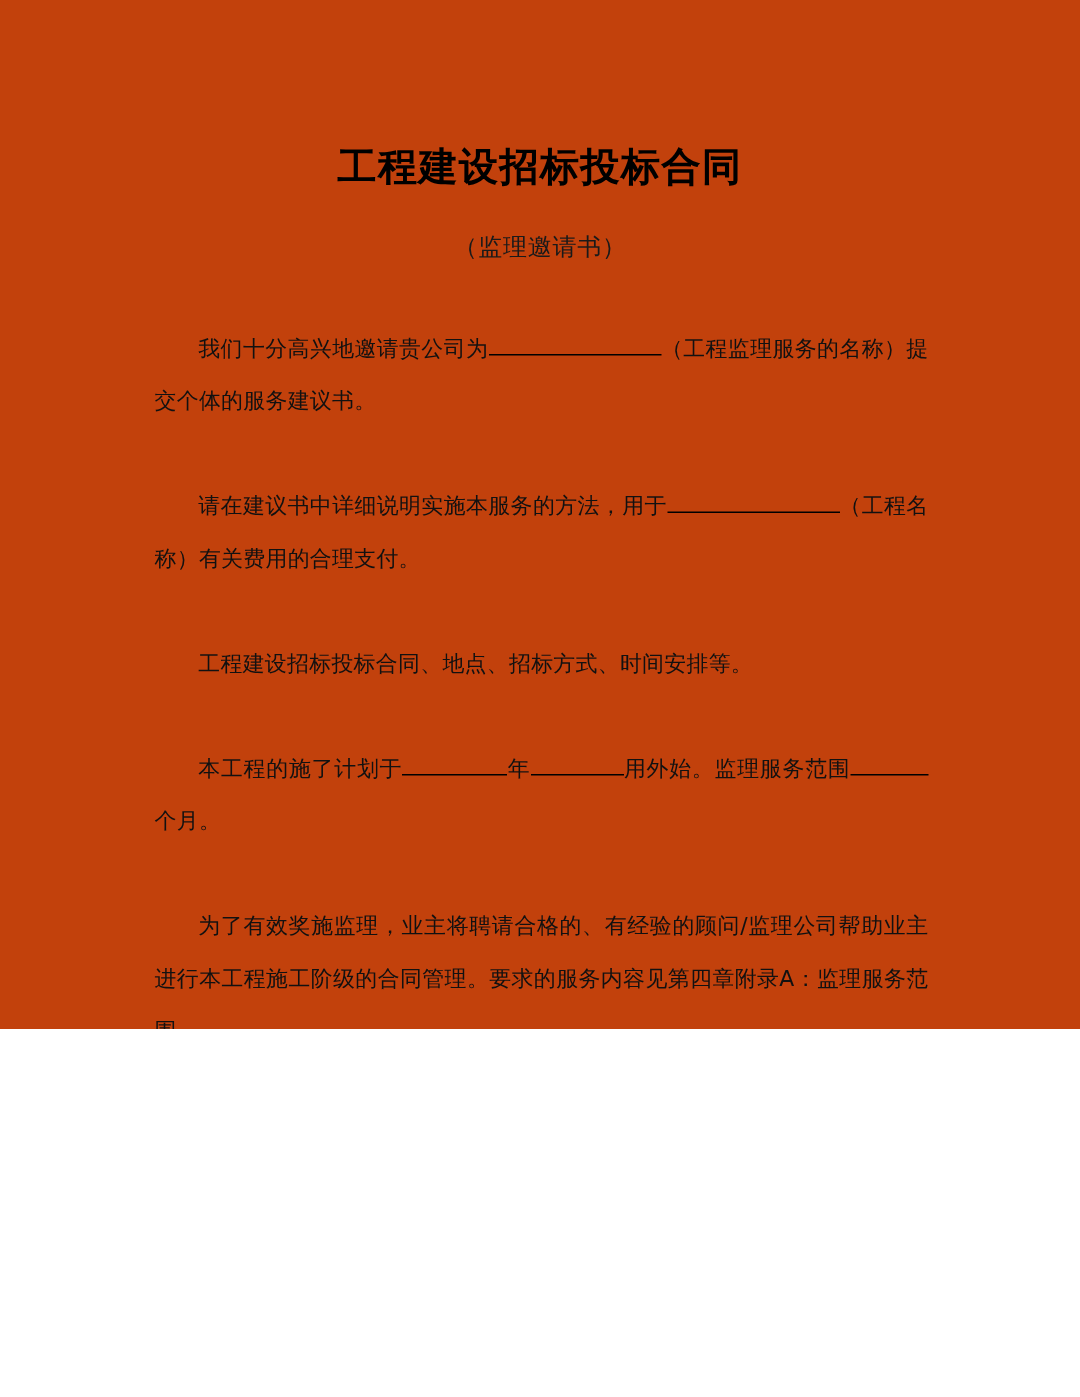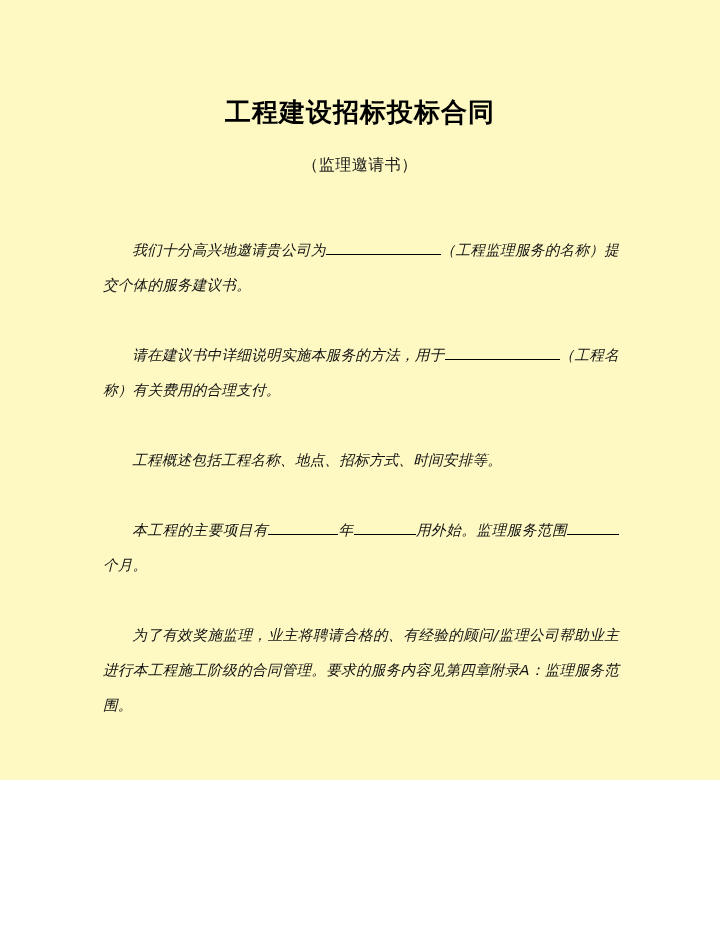--- a/index.html
+++ b/index.html
@@ -8,22 +8,22 @@
     padding: 0;
     background: #ffffff;
   }
   body {
     font-family: "DejaVu Sans", "Liberation Sans", sans-serif;
     color: #000000;
   }
   .page {
     position: relative;
     width: 720px;
-    height: 780px;
-    background: #fef9c3;
+    height: 686px;
+    background: #c2410c;
     overflow: hidden;
     box-sizing: border-box;
   }
   .doc-title {
     position: absolute;
     left: 0;
     top: 78px;
     width: 720px;
     text-align: center;
     font-size: 26px;
@@ -40,23 +40,22 @@
     text-align: center;
     font-size: 16px;
     font-weight: normal;
     letter-spacing: 0.5px;
     line-height: 26px;
     color: #1a1a1a;
   }
   .body-block {
     position: absolute;
     left: 103px;
-    top: 232px;
+    top: 215px;
     width: 516px;
-    font-style: italic;
   }
   .para {
     font-size: 14.6px;
     line-height: 35px;
     text-align: justify;
     text-justify: inter-ideograph;
     color: #111111;
     margin: 0 0 35px 0;
     text-indent: 2em;
     letter-spacing: 0.2px;
@@ -82,18 +81,18 @@
 
 <div class="page">
 
   <h1 class="doc-title">工程建设招标投标合同</h1>
 
   <div class="doc-subtitle">（监理邀请书）</div>
 
   <div class="body-block">
       <p class="para"><span>我们十分高兴地邀请贵公司为</span><span class="blank blank-lg"></span><span>（工程监理服务的名称）提交个体的服务建议书。</span></p>
       <p class="para"><span>请在建议书中详细说明实施本服务的方法，用于</span><span class="blank blank-lg"></span><span>（工程名称）有关费用的合理支付。</span></p>
-      <p class="para"><span>工程概述包括工程名称、地点、招标方式、时间安排等。</span></p>
-      <p class="para"><span>本工程的主要项目有</span><span class="blank blank-md"></span><span>年</span><span class="blank blank-sm"></span><span>用外始。监理服务范围</span><span class="blank blank-xs"></span><span>个月。</span></p>
+      <p class="para"><span>工程建设招标投标合同、地点、招标方式、时间安排等。</span></p>
+      <p class="para"><span>本工程的施了计划于</span><span class="blank blank-md"></span><span>年</span><span class="blank blank-sm"></span><span>用外始。监理服务范围</span><span class="blank blank-xs"></span><span>个月。</span></p>
       <p class="para"><span>为了有效奖施监理，业主将聘请合格的、有经验的顾问/监理公司帮助业主进行本工程施工阶级的合同管理。要求的服务内容见第四章附录A：监理服务范围。</span></p>
     </div>
 
 </div>
 
 </body></html>

